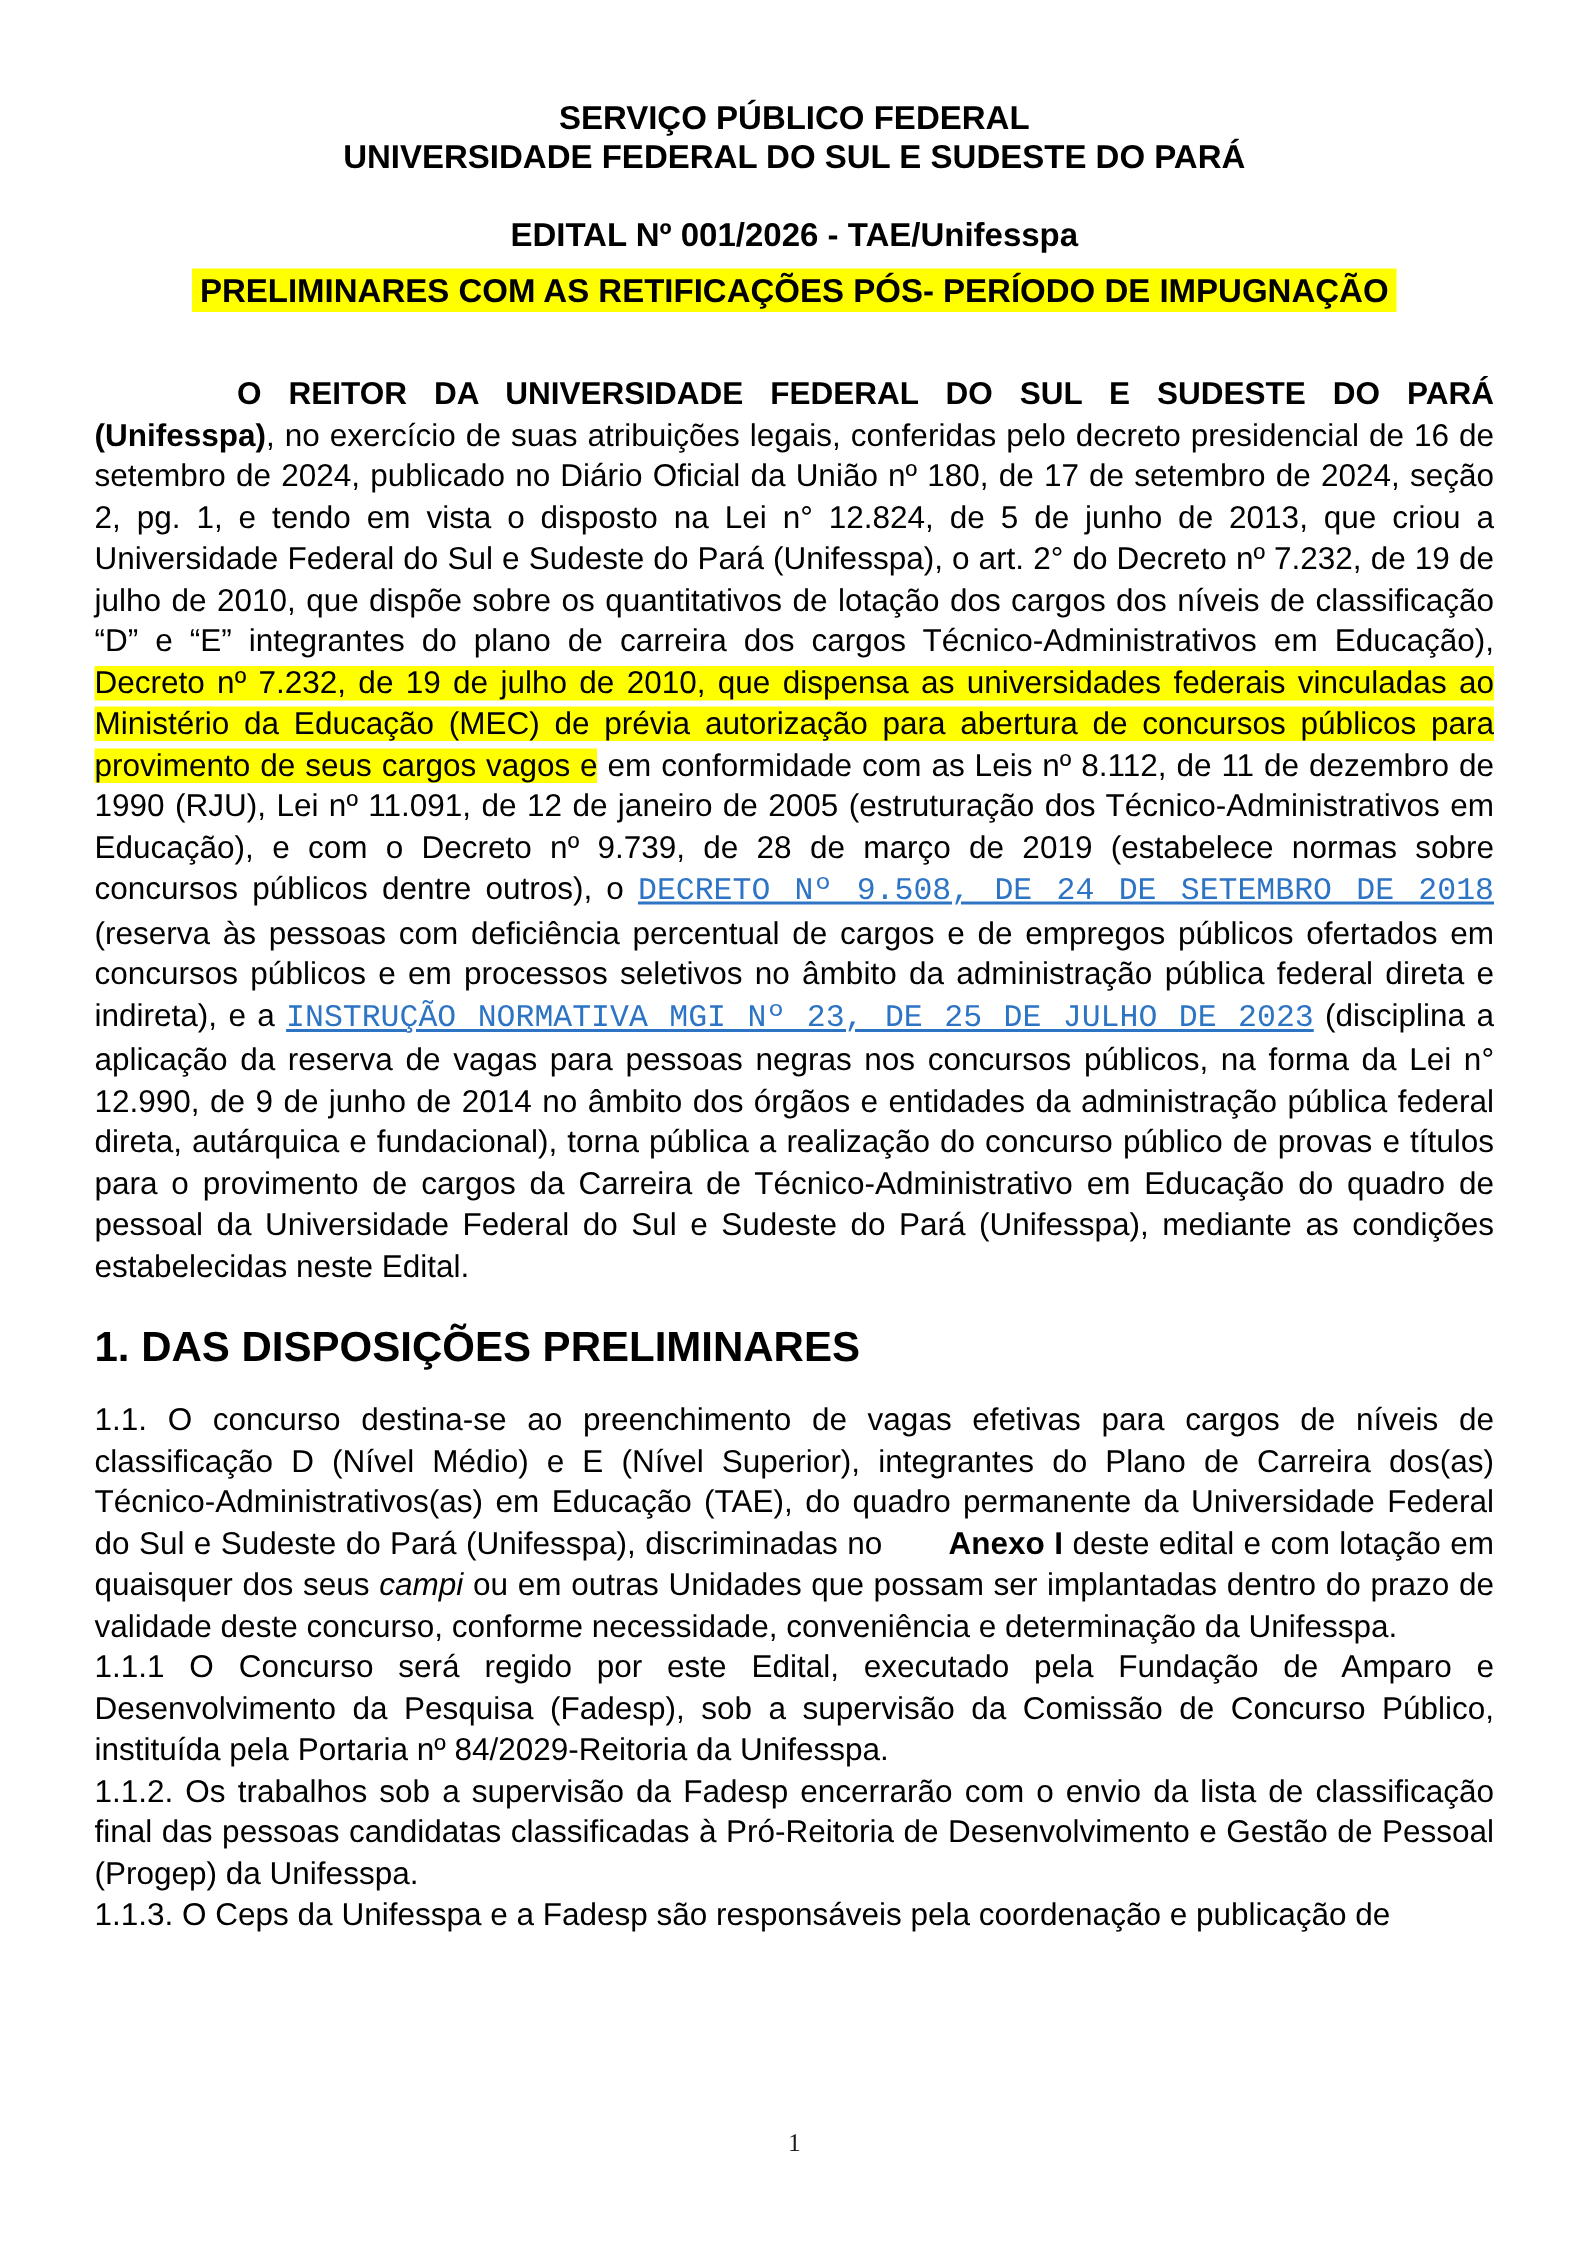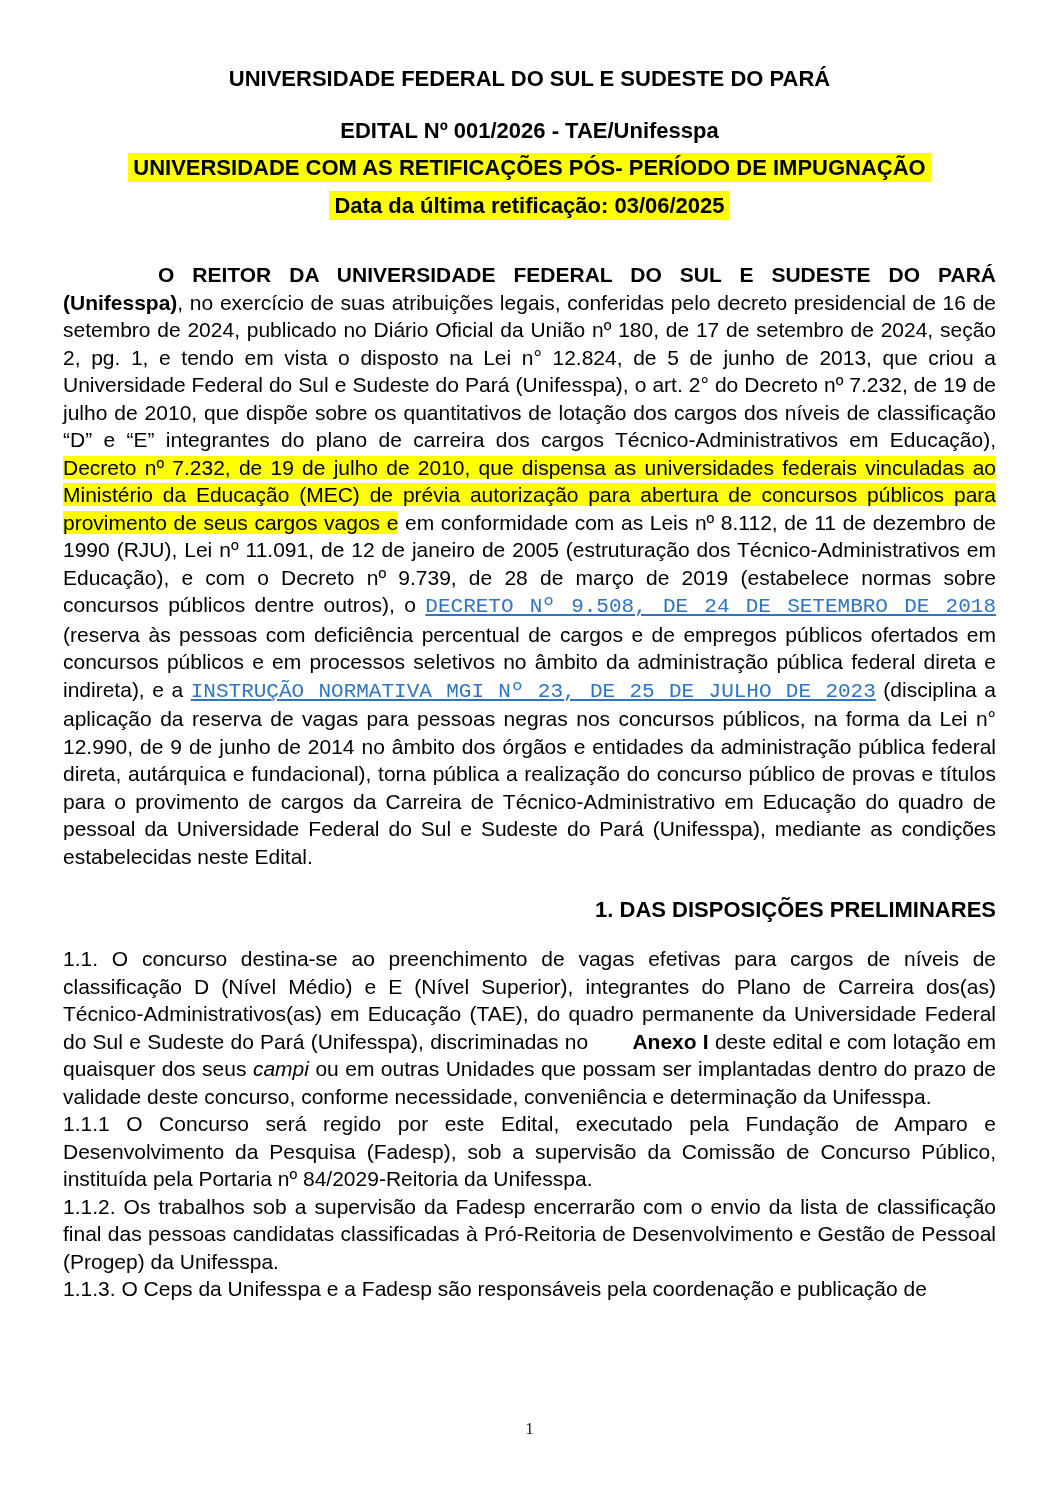--- a/index.html
+++ b/index.html
@@ -57,25 +57,24 @@
   .subject { margin-top: 13px; font-size: 22.5px; letter-spacing: 0.2px; }
   
   .doc-main {
     font-size: 21px;
     line-height: 27.5px;
     text-align: justify;
   }
   .intro-paragraph { margin-top: 41px; text-indent: 57px; }
   .section-heading {
     margin-top: 27px;
-    font-size: 22px;
+    font-size: 28px;
     font-weight: bold;
-    text-align: right;
+    text-align: left;
     line-height: 26px;
-    margin-left: 43px;
   }
   .clauses { margin-top: 22px; }
   .seg-normal { }
   .seg-bold { font-weight: bold; margin-left: 38px; }
   .seg-italic { font-style: italic; }
   .seg-highlight { background: var(--hl, #FFFF00); }
   a.seg-link {
     color: var(--link, #2E74C4);
     text-decoration: underline;
     cursor: pointer;
@@ -93,29 +92,27 @@
     color: #1a1a1a;
   }
 </style>
 </head>
 <body>
 
 <div class="page">
 
   <header class="doc-header">
 
+    <div class="hline">SERVIÇO PÚBLICO FEDERAL</div>
     <div class="hline">UNIVERSIDADE FEDERAL DO SUL E SUDESTE DO PARÁ</div>
 
     <div class="hline edital-title">EDITAL Nº 001/2026 - TAE/Unifesspa</div>
 
     <div class="band-row">
-      <span class="band">UNIVERSIDADE COM AS RETIFICAÇÕES PÓS- PERÍODO DE IMPUGNAÇÃO</span>
-    </div>
-    <div class="band-row">
-      <span class="band">Data da última retificação: 03/06/2025</span>
+      <span class="band">PRELIMINARES COM AS RETIFICAÇÕES PÓS- PERÍODO DE IMPUGNAÇÃO</span>
     </div>
 
   </header>
 
   <main class="doc-main">
     <p class="intro-paragraph"><span class="seg-bold">O REITOR DA UNIVERSIDADE FEDERAL DO SUL E SUDESTE DO PARÁ (Unifesspa)</span><span class="seg-normal">, no exercício de suas atribuições legais, conferidas pelo decreto presidencial de 16 de setembro de 2024, publicado no Diário Oficial da União nº 180, de 17 de setembro de 2024, seção 2, pg. 1, e tendo em vista o disposto na Lei n° 12.824, de 5 de junho de 2013, que criou a Universidade Federal do Sul e Sudeste do Pará (Unifesspa), o art. 2° do Decreto nº 7.232, de 19 de julho de 2010, que dispõe sobre os quantitativos de lotação dos cargos dos níveis de classificação “D” e “E” integrantes do plano de carreira dos cargos Técnico-Administrativos em Educação), </span><span class="seg-highlight">Decreto nº 7.232, de 19 de julho de 2010, que dispensa as universidades federais vinculadas ao Ministério da Educação (MEC) de prévia autorização para abertura de concursos públicos para provimento de seus cargos vagos e</span><span class="seg-normal"> em conformidade com as Leis nº 8.112, de 11 de dezembro de 1990 (RJU), Lei nº 11.091, de 12 de janeiro de 2005 (estruturação dos Técnico-Administrativos em Educação), e com o Decreto nº 9.739, de 28 de março de 2019 (estabelece normas sobre concursos públicos dentre outros), o </span><a class="seg-link" href="#">DECRETO Nº 9.508, DE 24 DE SETEMBRO DE 2018</a><span class="seg-normal"> (reserva às pessoas com deficiência percentual de cargos e de empregos públicos ofertados em concursos públicos e em processos seletivos no âmbito da administração pública federal direta e indireta), e a </span><a class="seg-link" href="#">INSTRUÇÃO NORMATIVA MGI Nº 23, DE 25 DE JULHO DE 2023</a><span class="seg-normal"> (disciplina a aplicação da reserva de vagas para pessoas negras nos concursos públicos, na forma da Lei n° 12.990, de 9 de junho de 2014 no âmbito dos órgãos e entidades da administração pública federal direta, autárquica e fundacional), torna pública a realização do concurso público de provas e títulos para o provimento de cargos da Carreira de Técnico-Administrativo em Educação do quadro de pessoal da Universidade Federal do Sul e Sudeste do Pará (Unifesspa), mediante as condições estabelecidas neste Edital.</span></p>
 
     <h2 class="section-heading">1. DAS DISPOSIÇÕES PRELIMINARES</h2>
 
     <div class="clauses">

